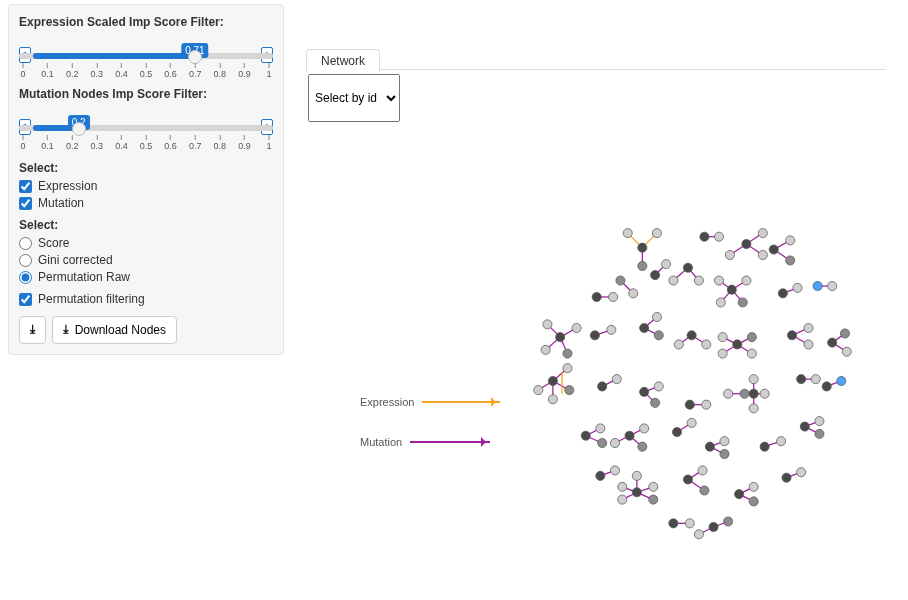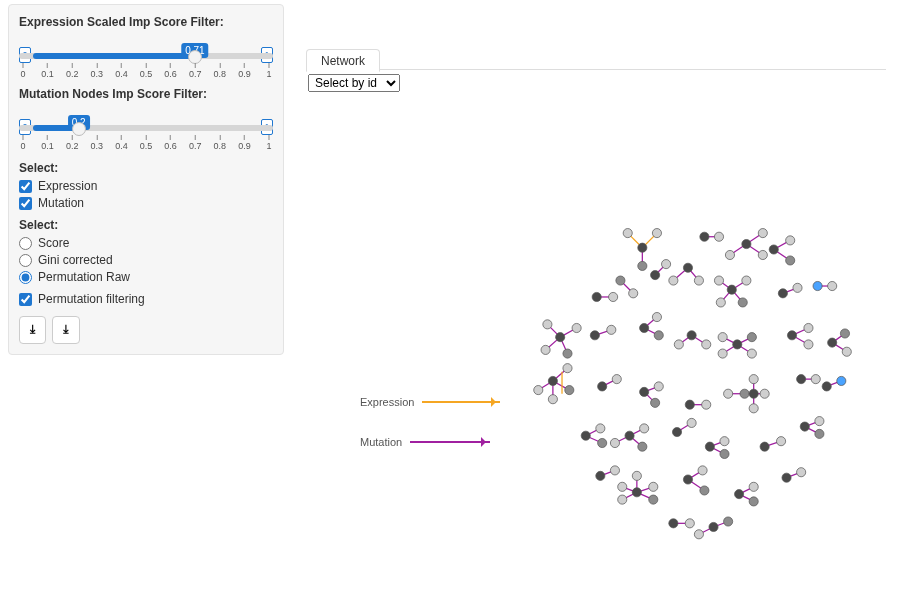--- a/index.html
+++ b/index.html
@@ -67,21 +67,21 @@
   .dl-icon { font-weight:bold; display:inline-block; transform:translateY(-1px); }
 
   .main { position:absolute; left:300px; top:0; right:0; bottom:0;margin-top:48px; }
   .tabbar { position:absolute; left:6px; top:0; height:22px; border-bottom:1px solid #ddd; width:580px; }
   .tab {
     display:inline-block; border:1px solid #ddd; border-bottom:1px solid #fff;
     padding:4px 14px 3px 14px; border-radius:4px 4px 0 0; background:#fff;
     font-size:12px; position:relative; top:1px;
   }
   .select-wrap { position:absolute; left:8px; top:26px; }
-  select { font-size:12px; padding:0 2px; width:92px; }
+  select { font-size:12px; padding:15px 2px; width:92px; }
 
   
   .canvas { position:absolute; left:0; top:50px; right:0; bottom:0; }
   .canvas svg { width:100%; height:100%; }
 
   .legend { position:absolute; left:60px; top:320px; width:140px; }
   .legend-row { display:flex; align-items:center; gap:8px; margin:28px 0; font-size:11px; color:#555; }
   .arrow { position:relative; width:80px; height:2px; }
   .arrow.expr { background:#f5a623; }
   .arrow.mut  { background:#a020a0; }
@@ -239,20 +239,21 @@
     <input type="checkbox" checked="" style="">
     <span>Permutation filtering</span>
   </label>
 
   <div class="btn-row">
     <button class="btn">
       <span class="dl-icon">⤓</span>
     </button>
     <button class="btn">
       <span class="dl-icon">⤓</span>
+      <span>Download Nodes</span>
     </button>
   </div>
 </div>
 
 <div class="main">
   <div class="tabbar">
     <div class="tab">Network</div>
   </div>
   <div class="select-wrap">
     <select>

